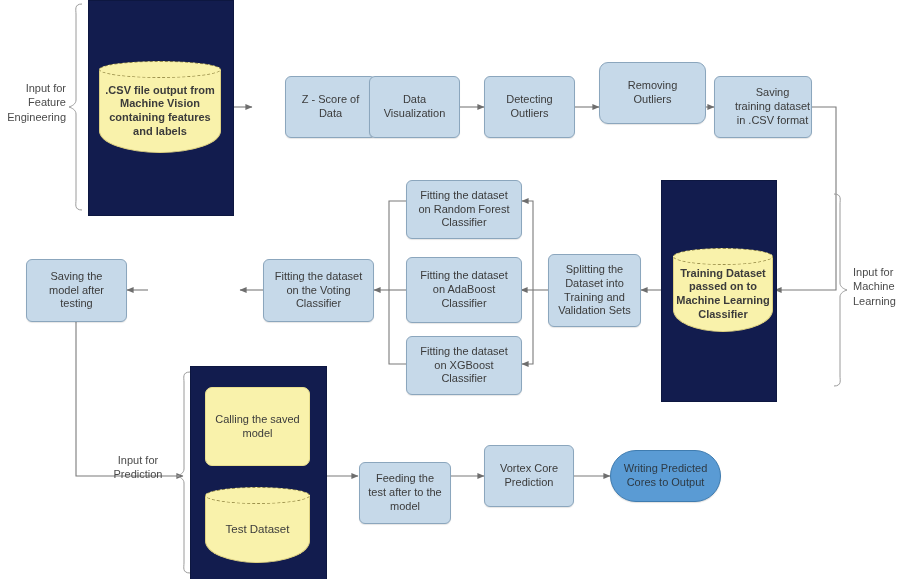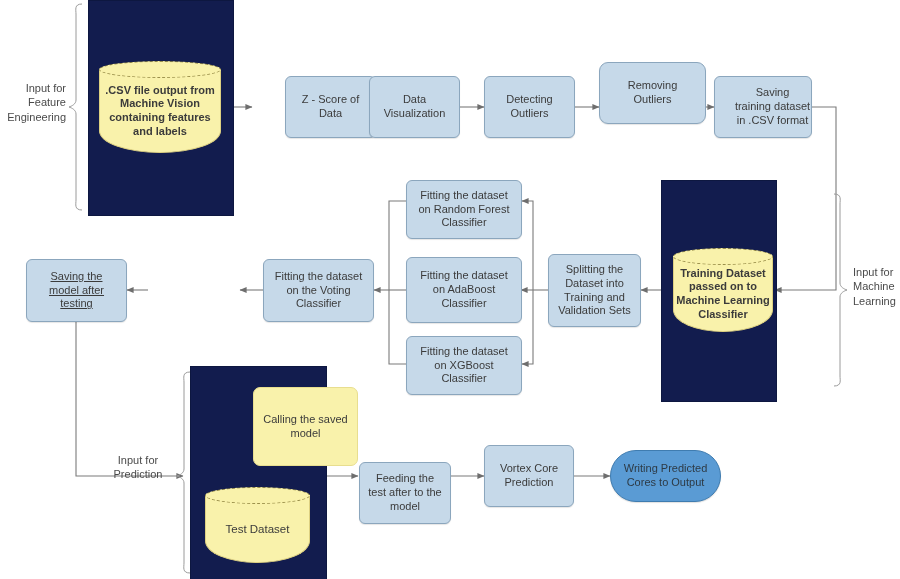--- a/index.html
+++ b/index.html
@@ -59,21 +59,20 @@
     z-index: 1;
   }
   
   .yellow-box {
     background: #f9f2ab;
     border: 1px solid #e8de8f;
     border-radius: 7px;
     font-size: 11px;
     color: #3b3b3b;
     z-index: 3;
-    margin-left: 48px;
   }
   
   .cyl {
     position: absolute;
     z-index: 3;
   }
   .cyl .body {
     position: absolute;
     left: 0;
     right: 0;
@@ -311,21 +310,21 @@
 
   <div class="node proc" style="left:263px; top:259px; width:111px; height:63px;">
     <div>
       <div>Fitting the dataset</div>
       <div>on the Voting</div>
       <div>Classifier</div>
     </div>
   </div>
 
 
-  <div class="node proc" style="left:26px; top:259px; width:101px; height:63px;text-decoration:underline;">
+  <div class="node proc" style="left:26px; top:259px; width:101px; height:63px;">
     <div>
       <div>Saving the</div>
       <div>model after</div>
       <div>testing</div>
     </div>
   </div>
 
   <div class="node proc" style="left:359px; top:462px; width:92px; height:62px;">
     <div>
       <div>Feeding the</div>

